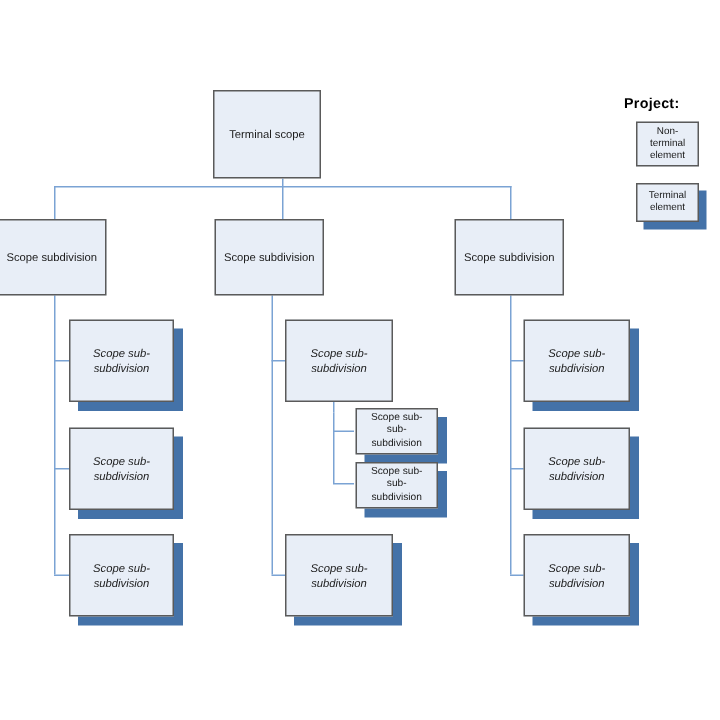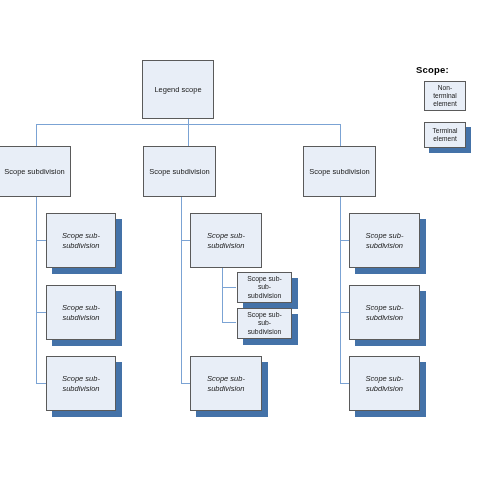--- a/index.html
+++ b/index.html
@@ -120,21 +120,21 @@
   <div class="conn v" style="left:222px; top:275px; height:47px;"></div>
   <div class="conn h" style="left:222px; top:287px; width:14px;"></div>
   <div class="conn h" style="left:222px; top:322px; width:14px;"></div>
 
   <div class="conn v" style="left:340px; top:196px; height:187px;"></div>
   <div class="conn h" style="left:340px; top:240px; width:12px;"></div>
   <div class="conn h" style="left:340px; top:312px; width:12px;"></div>
   <div class="conn h" style="left:340px; top:383px; width:12px;"></div>
 
   <div class="node root" style="left:142px; top:60px; width:72px; height:59px;">
-    <span class="label">Legend scope</span>
+    <span class="label">Terminal scope</span>
   </div>
 
   <div class="node lvl1" style="left:-2px; top:146px; width:73px; height:51px;">
     <span class="label">Scope subdivision</span>
   </div>
 
   <div class="node lvl1" style="left:143px; top:146px; width:73px; height:51px;">
     <span class="label">Scope subdivision</span>
   </div>
 
@@ -181,21 +181,21 @@
   <div class="node lvl2 terminal" style="left:349px; top:285px; width:71px; height:55px;">
     <span class="label">Scope sub-
 subdivision</span>
   </div>
   <div class="node lvl2 terminal" style="left:349px; top:356px; width:71px; height:55px;">
     <span class="label">Scope sub-
 subdivision</span>
   </div>
 
   <div id="legend">
-    <div class="legend-title">Scope:</div>
+    <div class="legend-title">Project:</div>
     <div class="legend-box" id="legend-nonterminal">
       <span class="label">Non-
 terminal
 element</span>
     </div>
     <div class="legend-box" id="legend-terminal">
       <span class="label">Terminal
 element</span>
     </div>
   </div>

